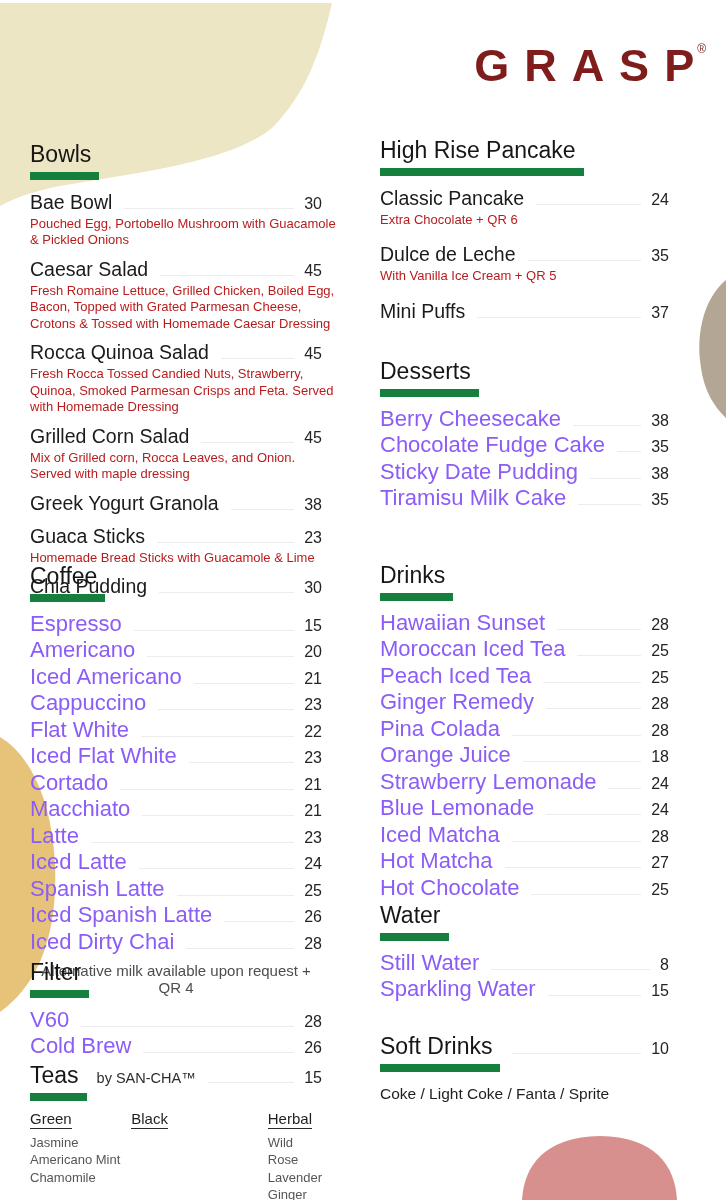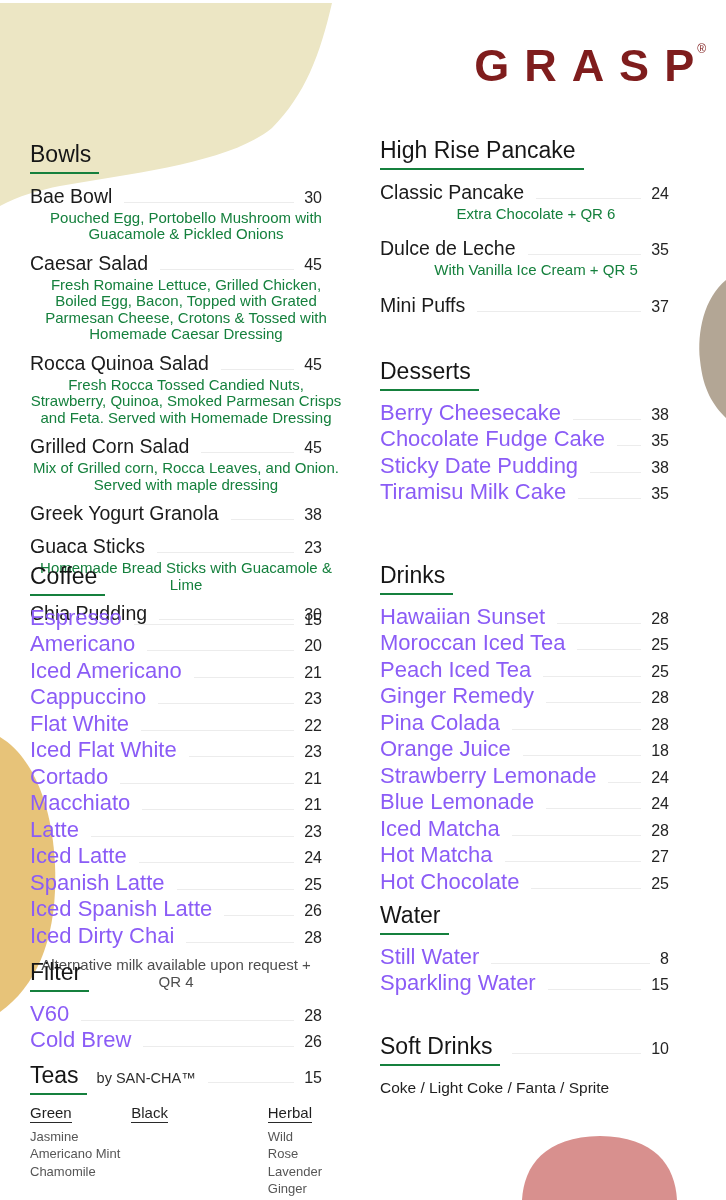--- a/index.html
+++ b/index.html
@@ -28,31 +28,31 @@
   .sec-filter  { top:818px; }
   .sec-teas    { top:922px; }
   .sec-pancake { top:0; }
   .sec-desserts{ top:221px; }
   .sec-drinks  { top:425px; }
   .sec-water   { top:765px; }
   .sec-soft    { top:897px; }
   h2.sec-head { margin:0 0 10px 0; font-weight:400; }
   .section-title {
     display:inline-block; font-size:23px; font-weight:400; color:#161616;
-    border-bottom:2px solid #15803d; padding:0 8px 3px 0; line-height:1.2;
+    border-bottom:8px solid #15803d; padding:0 8px 3px 0; line-height:1.2;
   }
   
   .item-row { display:flex; align-items:baseline; }
   .leader { flex:1; height:1px; background:#ececec; align-self:baseline; margin:0 10px 4px 12px; min-width:10px; }
   .item-price { font-size:16px; color:#242424; white-space:nowrap; }
   .big .menu-item { margin-bottom:8px; }
   .big .item-name { font-size:19.5px; line-height:25px; color:#1b1b1b; white-space:nowrap; }
   .item-desc {
-    font-size:15px; line-height:16.5px; color:#15803d;
-    margin-top:1px; width:312px; white-space:pre-line;text-align:center;
+    font-size:13px; line-height:16.5px; color:#b91c1c;
+    margin-top:1px; width:312px; white-space:pre-line;
   }
   .compact .item-row { line-height:24.5px; }
   .compact .item-name { font-size:22px; line-height:24.5px; color:#8b5cf6; white-space:nowrap; }
   .sec-pancake .menu-item { margin-bottom:14px; }
   
   .coffee-note { margin-top:6px; font-size:15px; color:#4d4d4d; text-align:center; }
   .soft-note   { margin-top:13px; font-size:15.5px; color:#1f1f1f; }
   
   .teas-head-row { display:flex; align-items:baseline; margin-bottom:9px; }
   .teas-by { font-size:14.5px; color:#2d2d2d; margin-left:10px; white-space:nowrap; }

